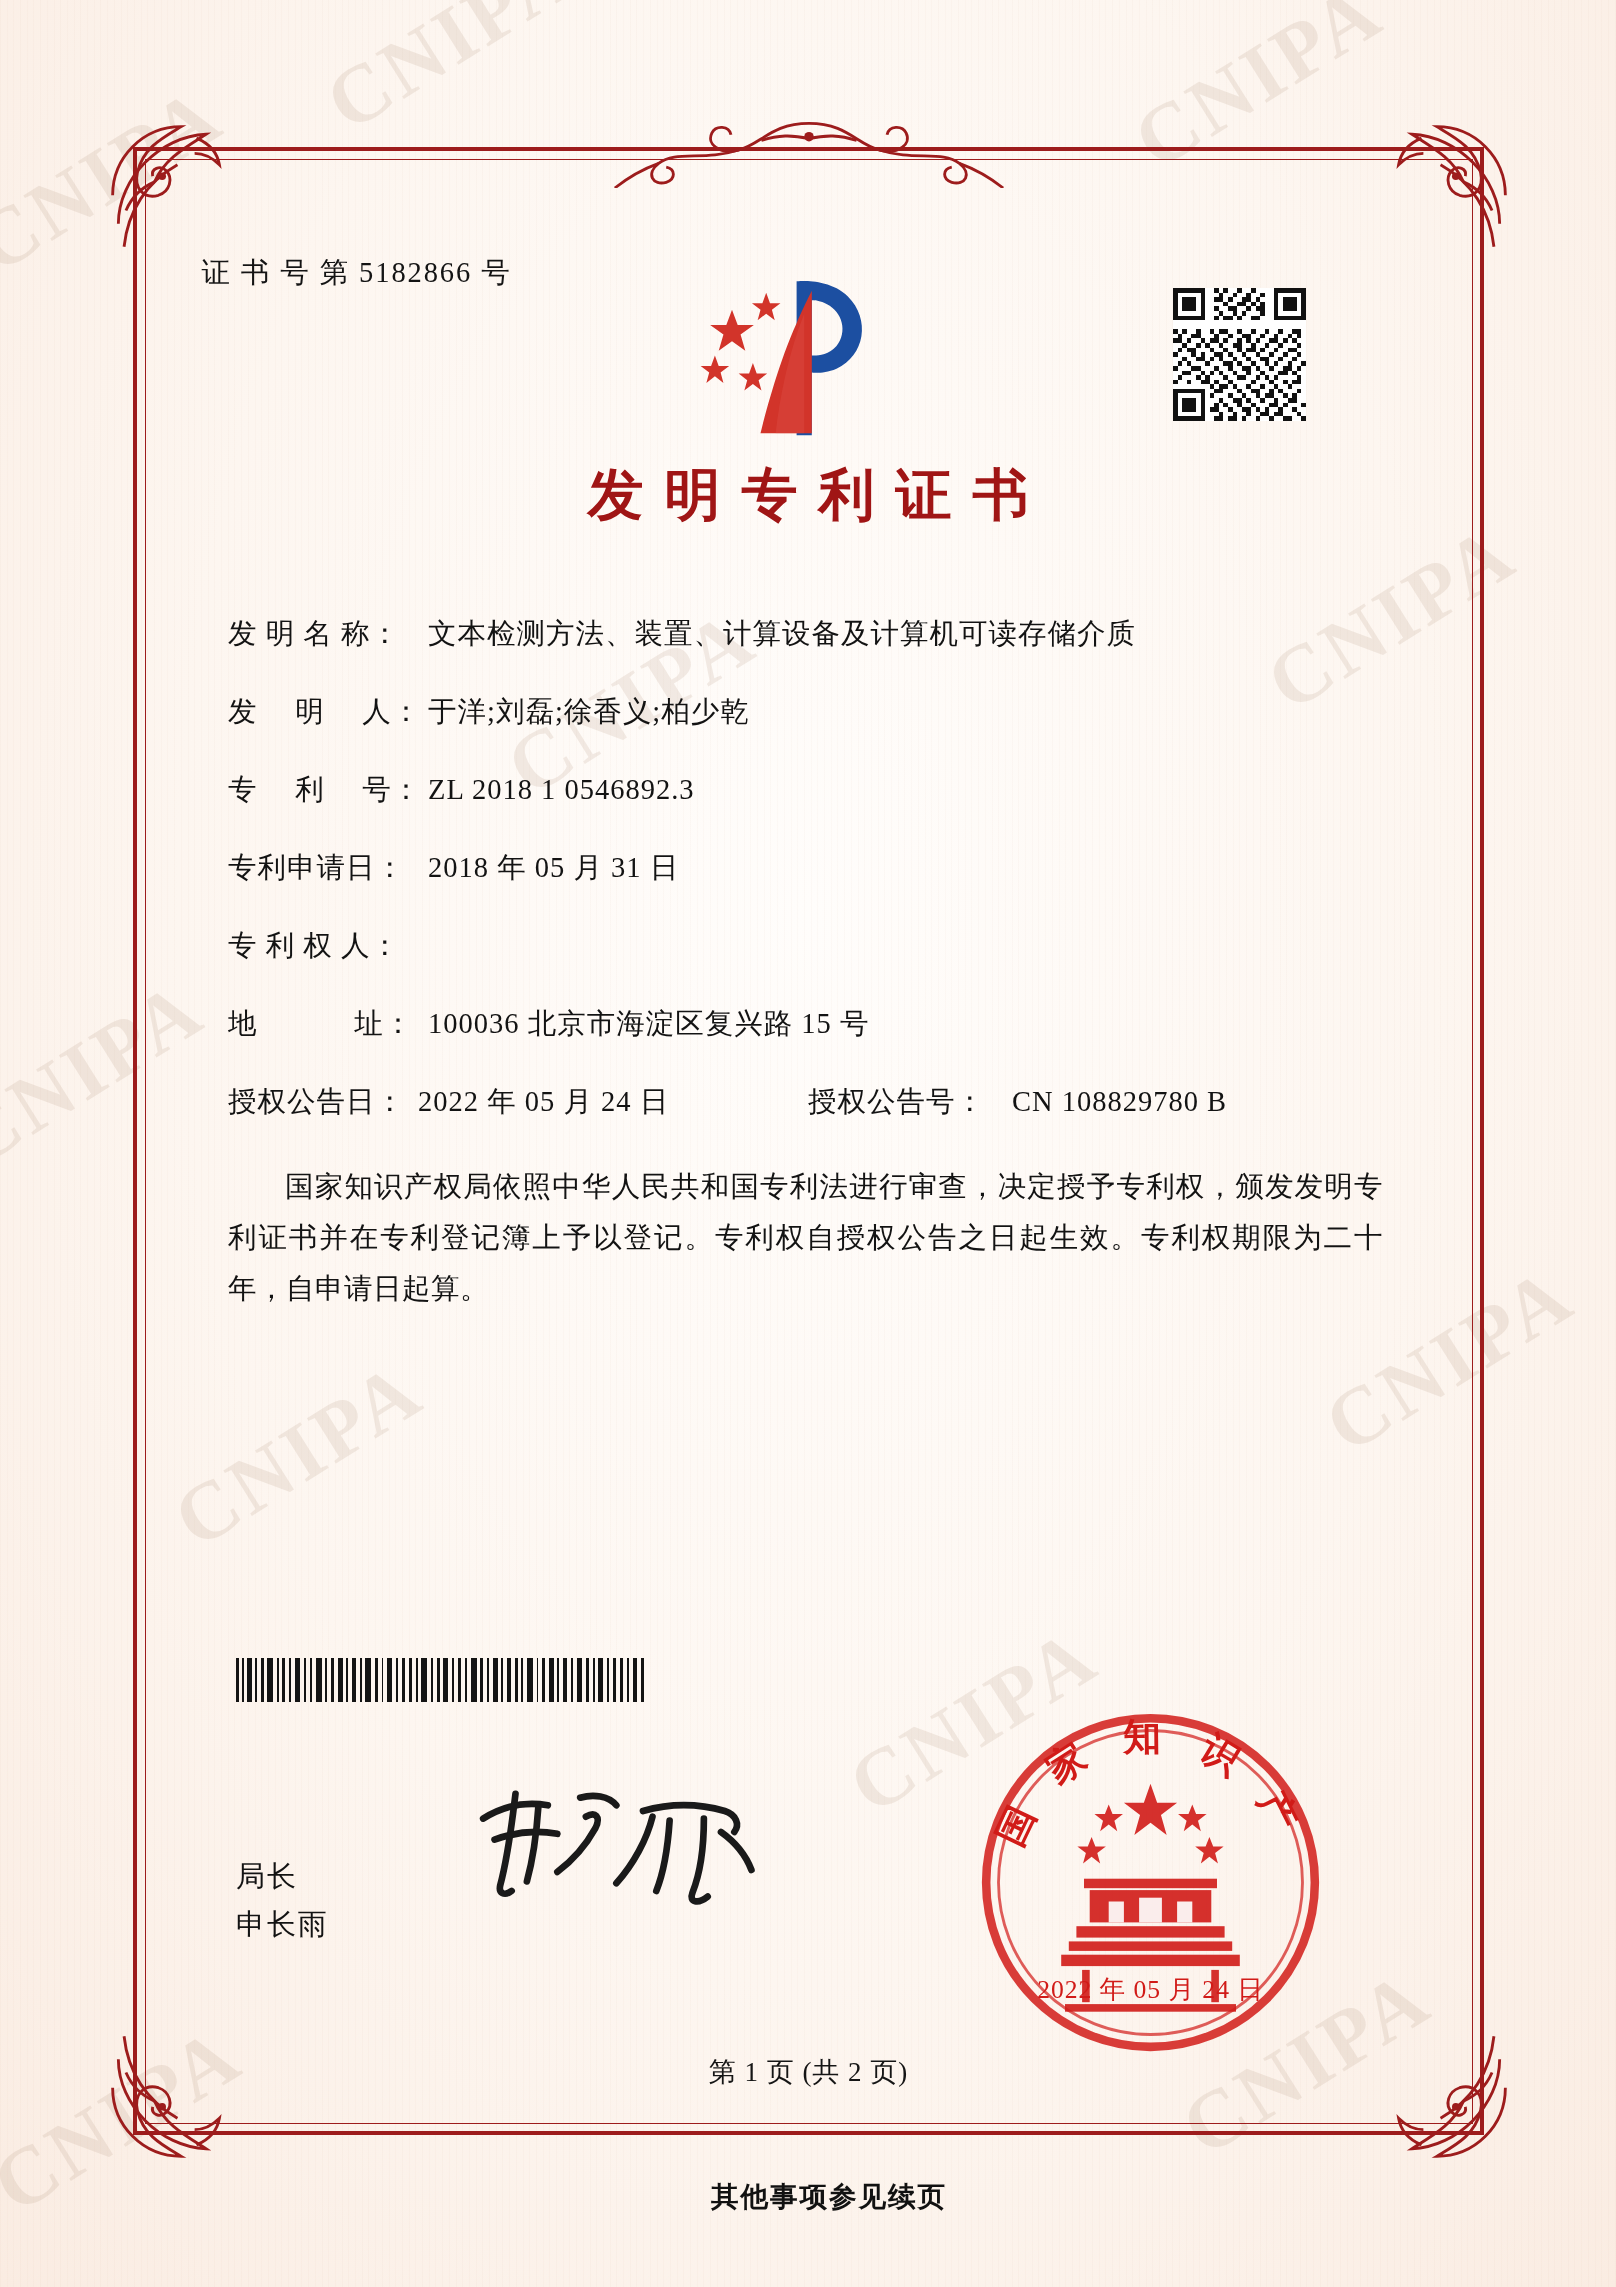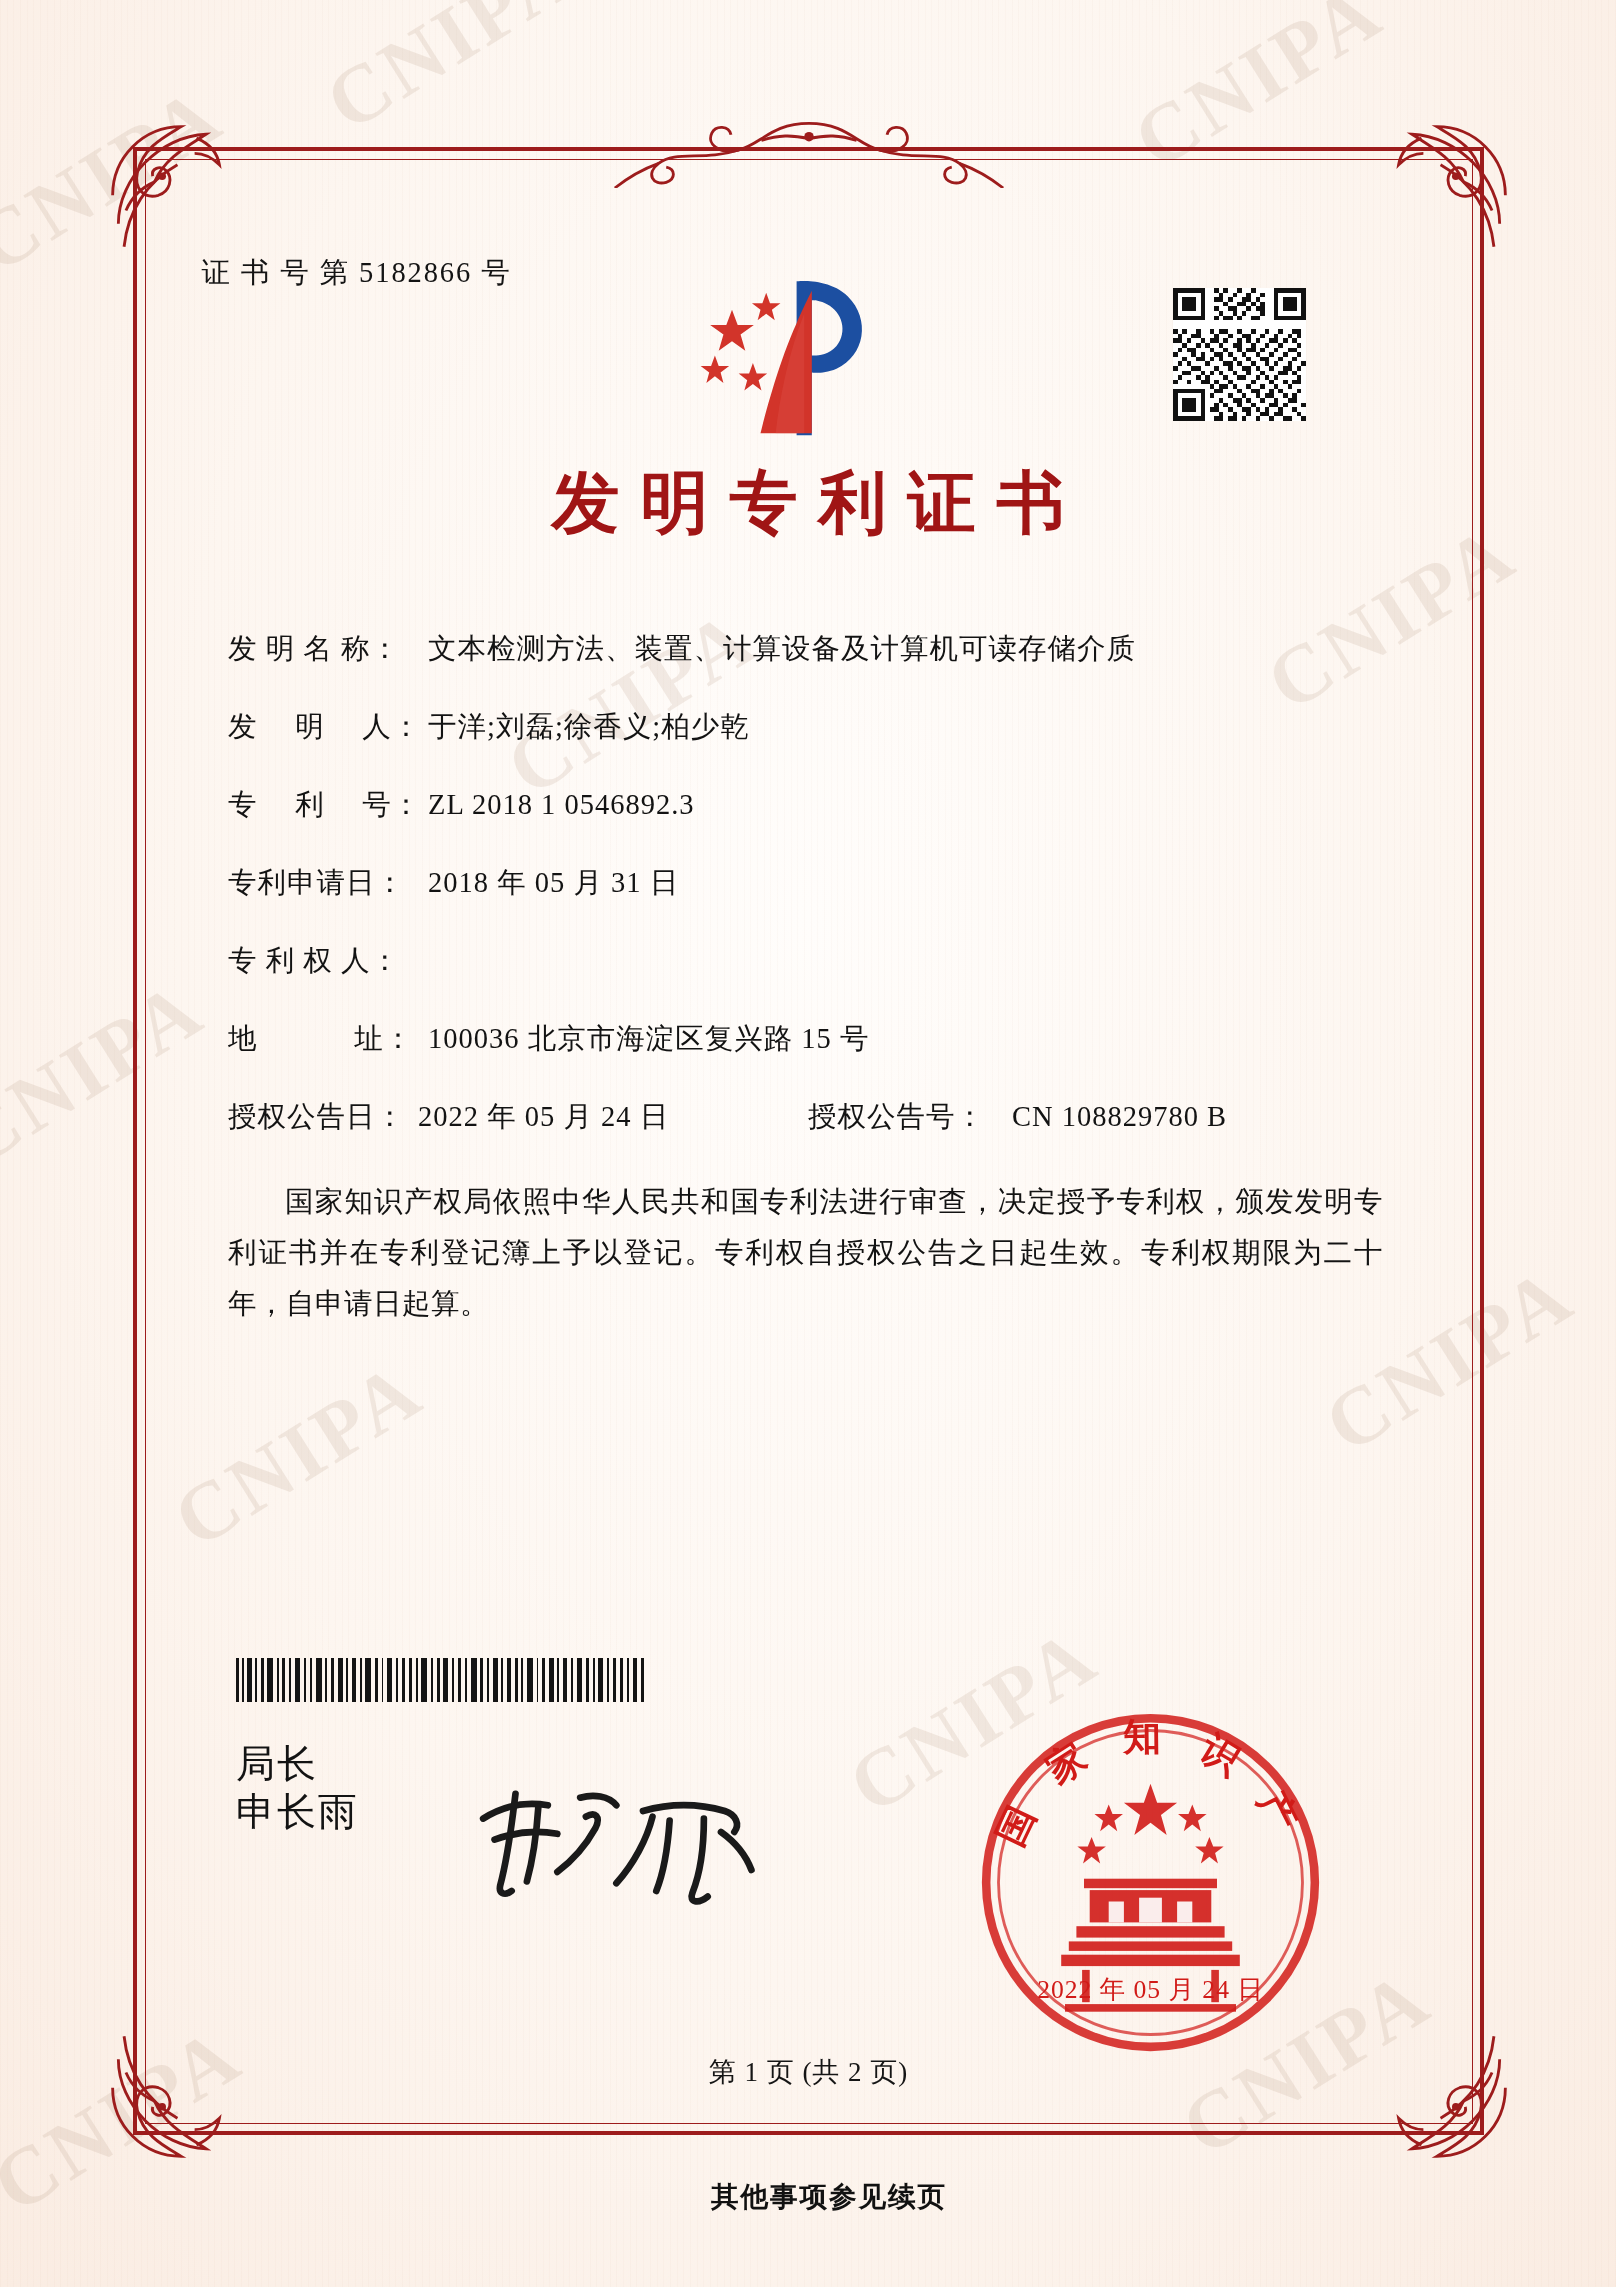--- a/index.html
+++ b/index.html
@@ -114,21 +114,21 @@
     left: 50%;
     top: 9.5px;
     transform: translateX(-50%);
     width: 247px;
     height: 181px;
   }
   .emblem svg { width: 100%; height: 100%; display: block; }
 
   .cert-title {
     text-align: center;
-    font-size: 68px;
+    font-size: 56px;
     font-weight: bold;
     color: #a01515;
     letter-spacing: 21px;
     margin-top: 166px;
     text-indent: 21px;
     font-family: "Liberation Serif", "DejaVu Serif", serif;
   }
 
   .fields {
     margin-top: 81px;
@@ -177,22 +177,22 @@
     left: 236px;
     top: 1658px;
     width: 409px;
     height: 44px;
   }
   .barcode svg { display:block; width:100%; height:100%; }
 
   .sign-block {
     position: absolute;
     left: 236px;
-    top: 1740px;
-    font-size: 39px;
+    top: 1852px;
+    font-size: 29px;
     color: #131313;
     line-height: 48px;
     letter-spacing: 1.9px;
   }
   .signature {
     position: absolute;
     left: 466px;
     top: 1769px;
     width: 314px;
     height: 143px;

